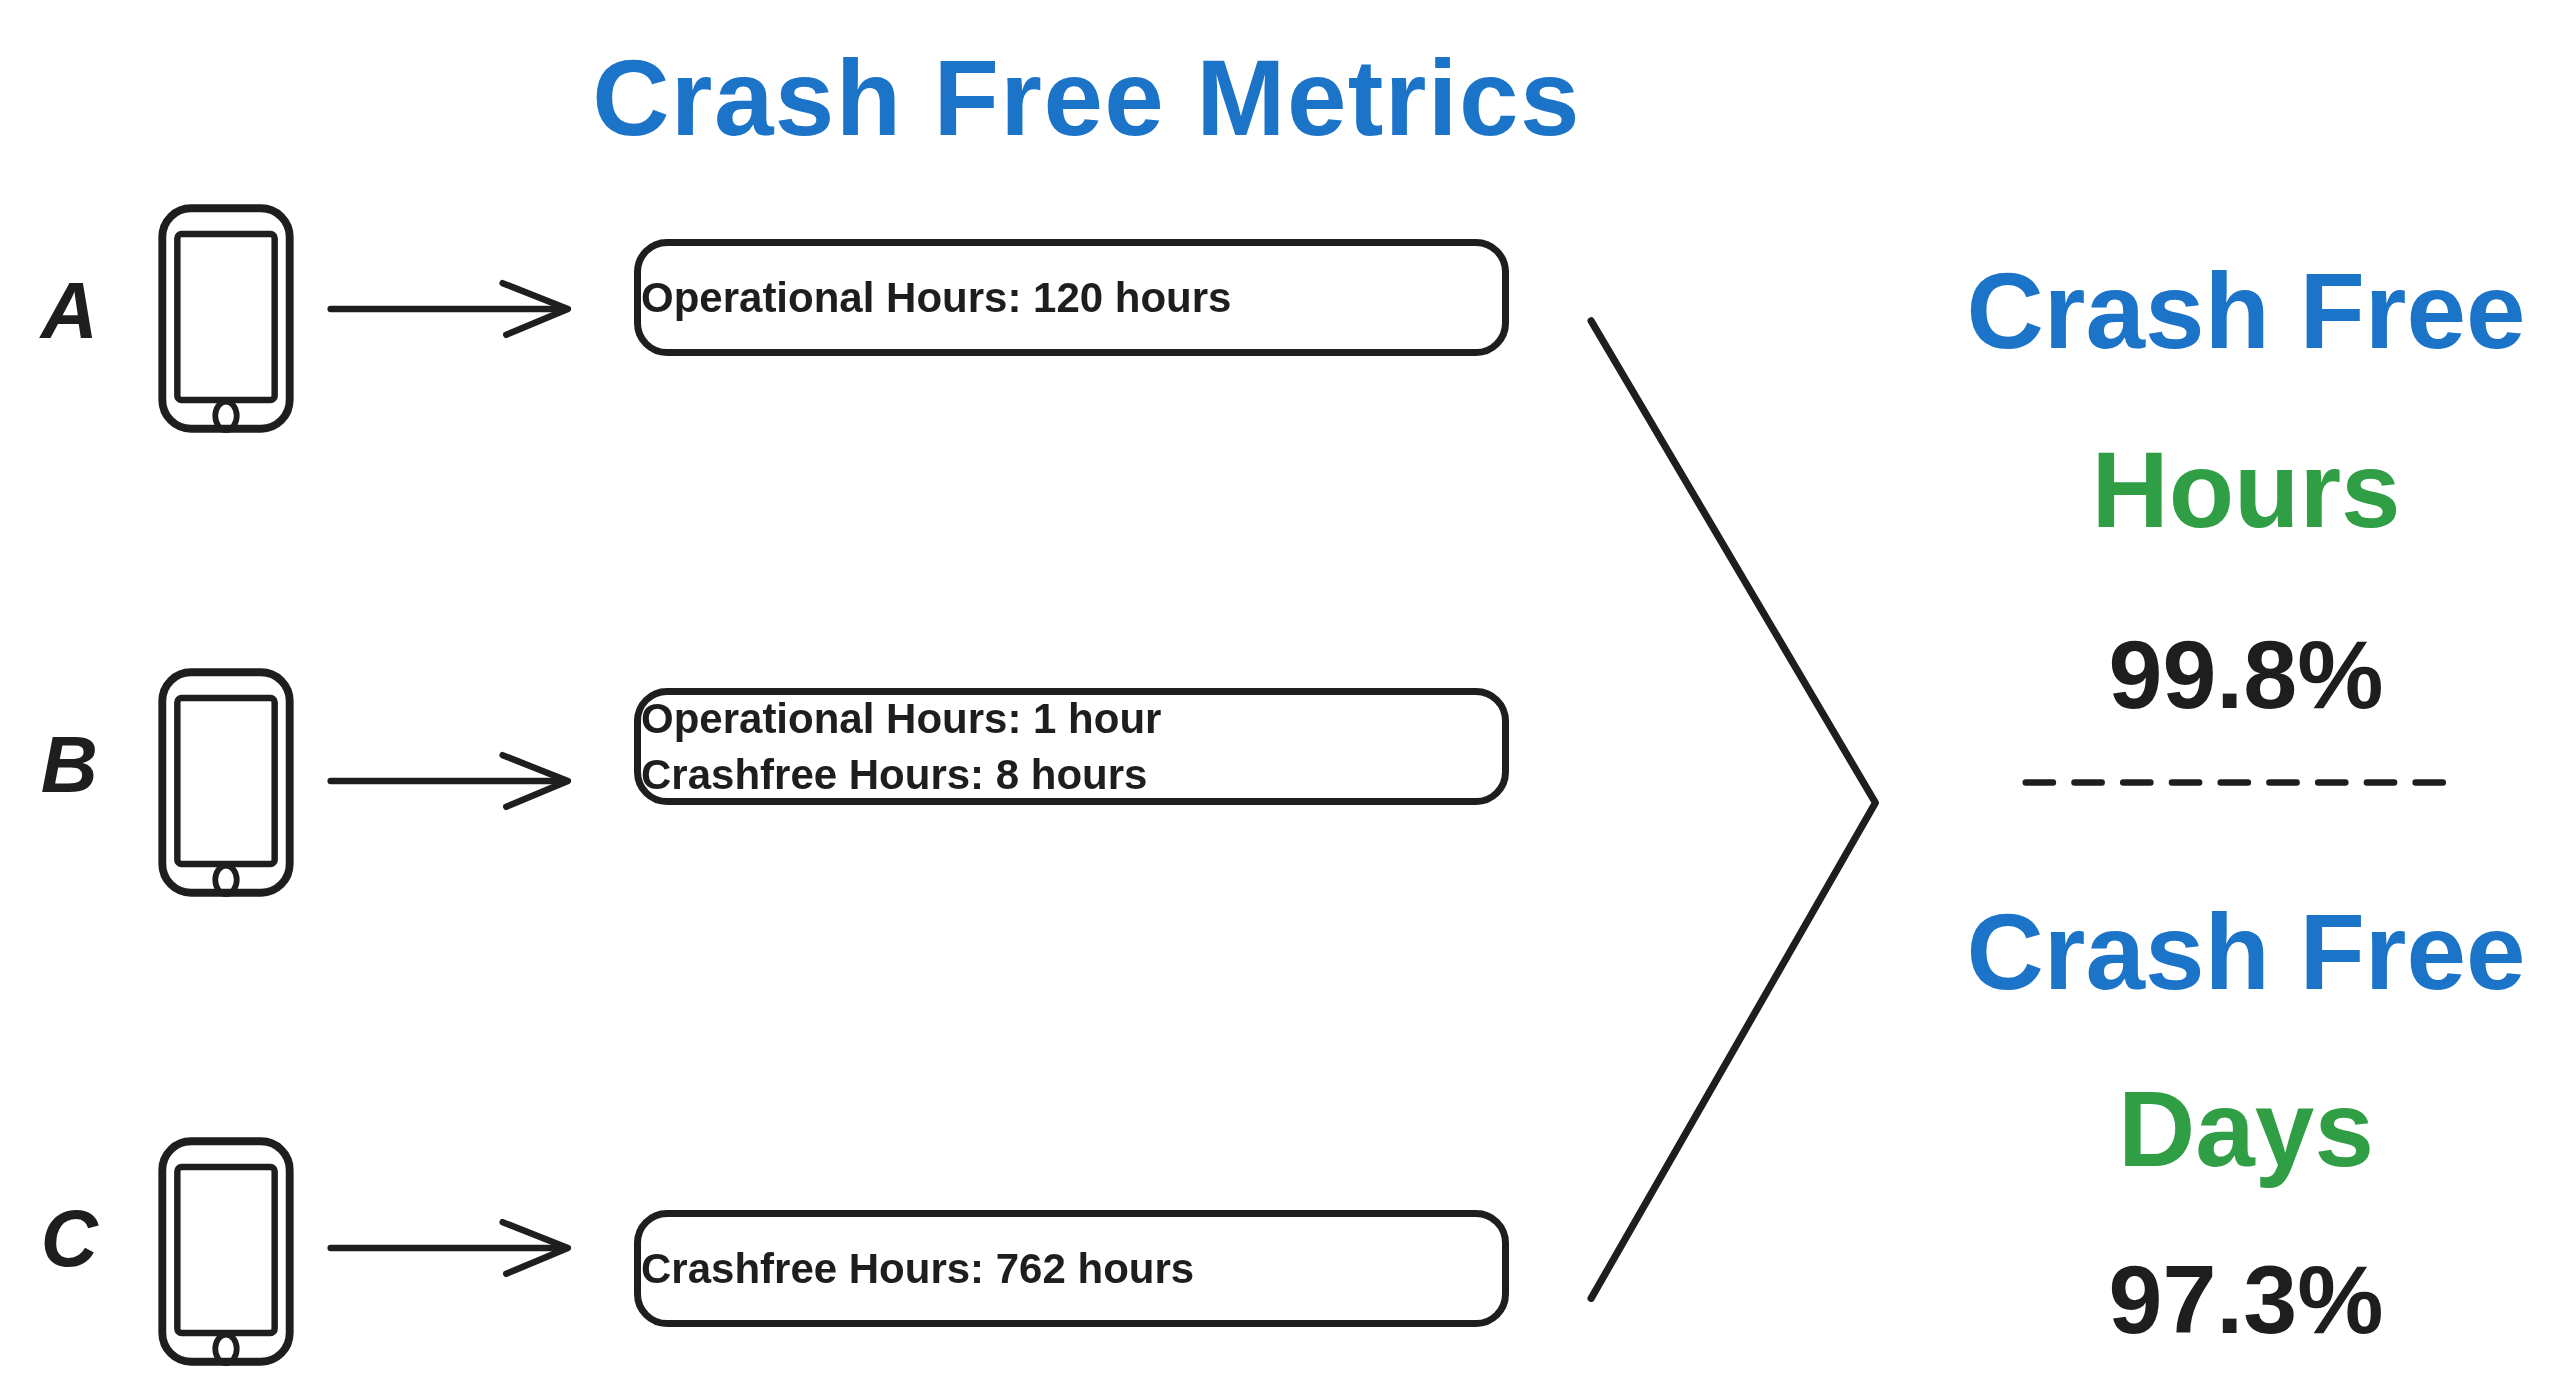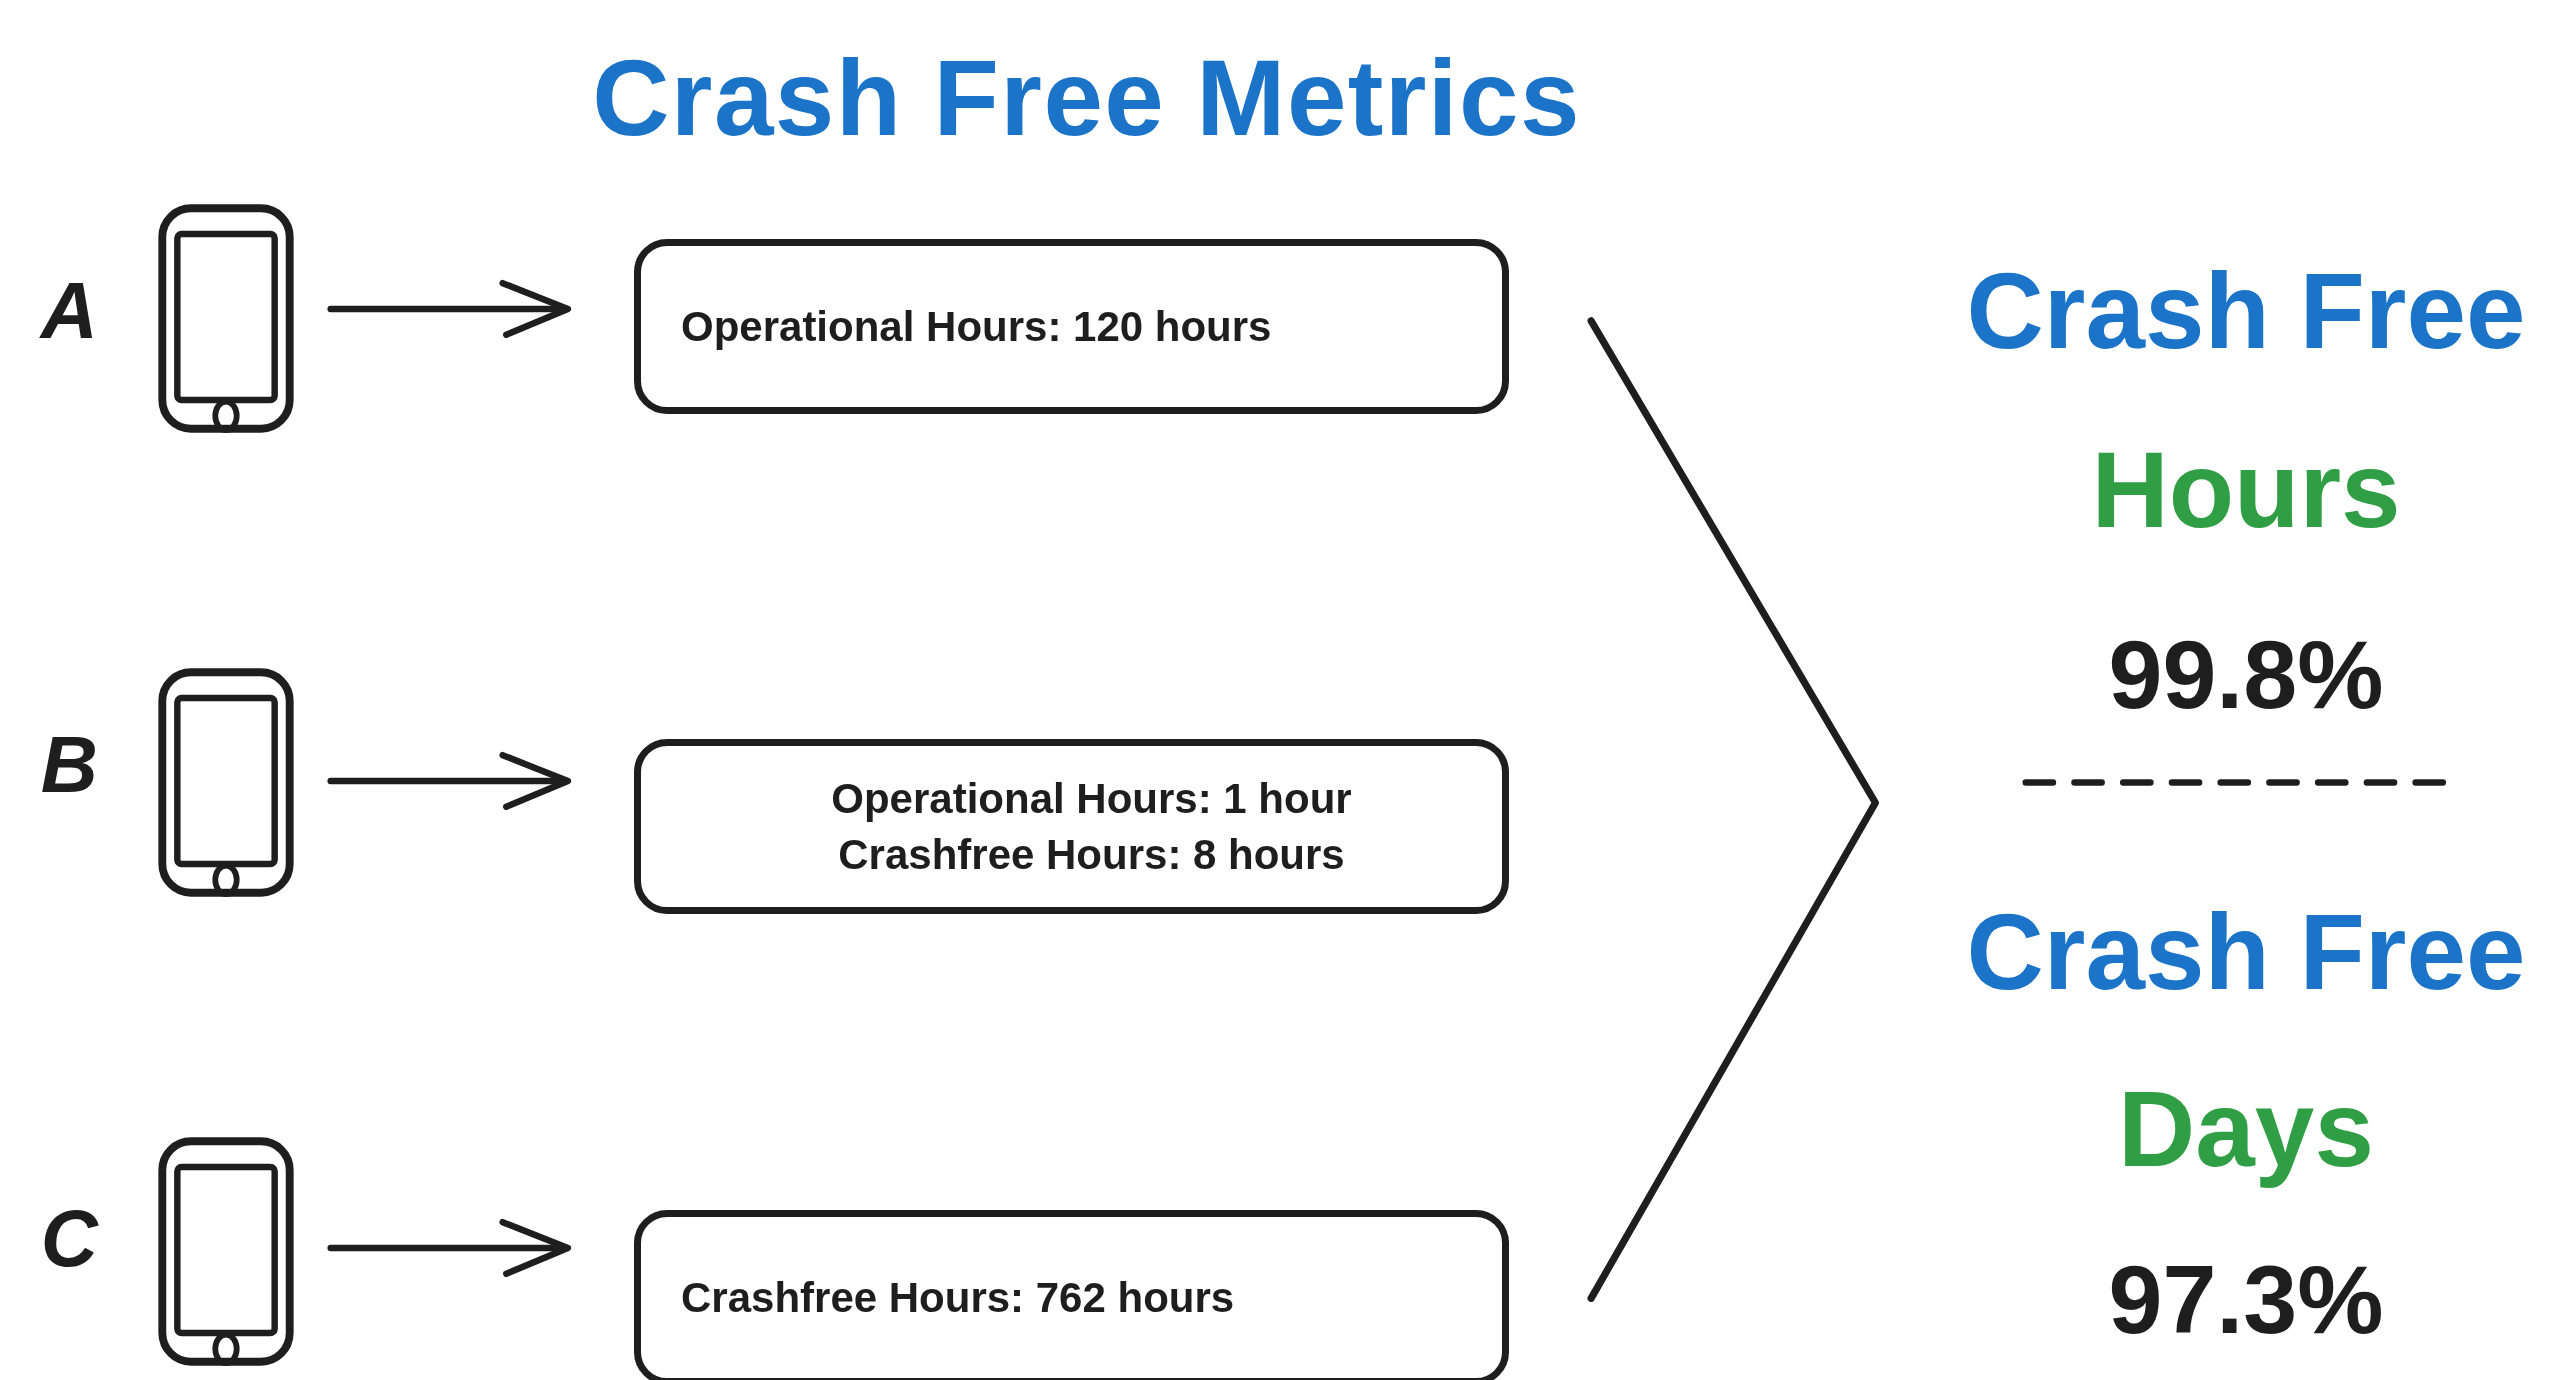--- a/index.html
+++ b/index.html
@@ -44,32 +44,31 @@
   .row-b .phone { top: 668px; }
   .row-c .phone { top: 1137px; }
 
   .arrow { position: absolute; left: 315px; width: 251px; height: 86px; }
   .row-a .arrow { top: 266px; }
   .row-b .arrow { top: 738px; }
   .row-c .arrow { top: 1205px; }
 
   .metrics-box {
     position: absolute;
-    left: 622px; width: 875px; height: 175px;
+    left: 622px; width: 875px; height: 117px;
     border: 7.2px solid var(--ink);
     border-radius: 33px;
     background: #ffffff;
     display: flex;
     flex-direction: column;
     justify-content: center;
-    padding-left: 40px;
     gap: 4.3px;
   }
   .row-a .metrics-box { top: 239px; }
-  .row-b .metrics-box { top: 739px; align-items: center; }
+  .row-b .metrics-box { top: 688px; }
   .row-c .metrics-box { top: 1210px; }
   .metric-line {
     font-size: 42px; font-weight: 700;
     color: var(--ink);
     line-height: 1.22;
     white-space: nowrap;
   }
 
   .chevron-svg {
     position: absolute;

